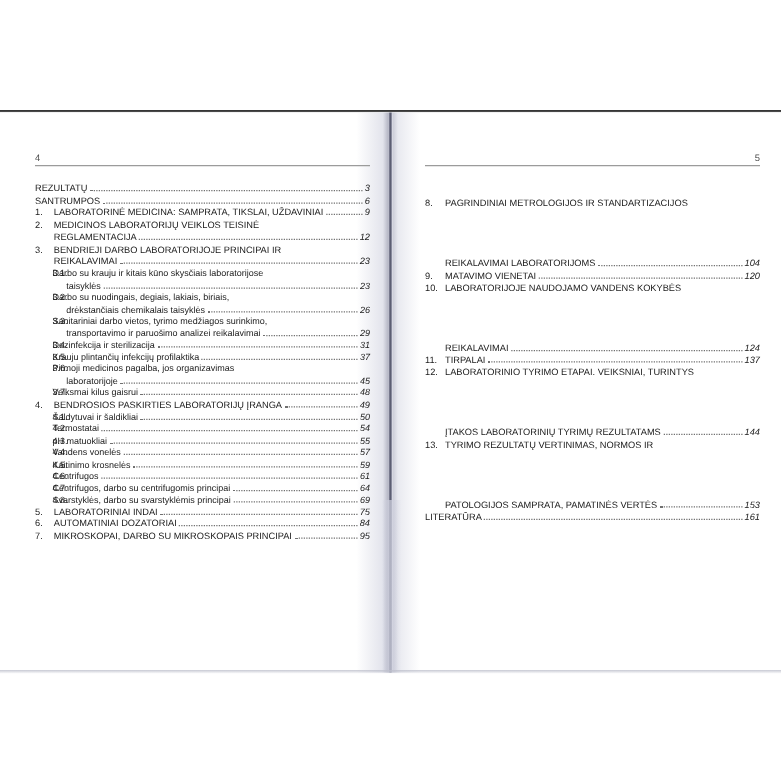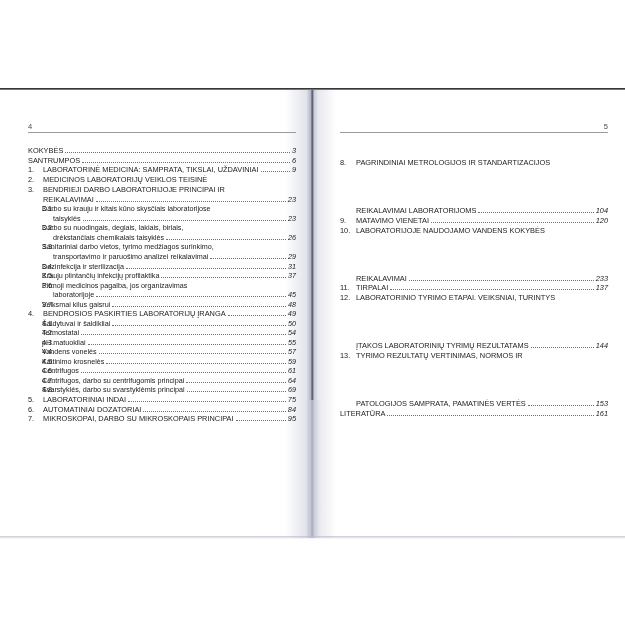--- a/index.html
+++ b/index.html
@@ -192,38 +192,43 @@
 
   <div class="col col-left">
     <div class="folio-row">
       <span>4</span>
     </div>
     <div class="rule"></div>
 
 
     <div id="left-entries">
         <div class="entry plain plain">
-          <span class="txt">KOKYBĖS</span>
+          <span class="txt">REZULTATŲ</span>
           <span class="dots"></span>
           <span class="pg">3</span>
         </div>
         <div class="entry plain plain">
           <span class="txt">SANTRUMPOS</span>
           <span class="dots"></span>
           <span class="pg">6</span>
         </div>
         <div class="entry lvl1">
           <span class="num">1.</span>
           <span class="txt">LABORATORINĖ MEDICINA: SAMPRATA, TIKSLAI, UŽDAVINIAI</span>
           <span class="dots"></span>
           <span class="pg">9</span>
         </div>
         <div class="entry lvl1 cont-first">
           <span class="num">2.</span>
           <span class="txt">MEDICINOS LABORATORIJŲ VEIKLOS TEISINĖ</span>
+        </div>
+        <div class="entry cont lvl1">
+          <span class="txt">REGLAMENTACIJA</span>
+          <span class="dots"></span>
+          <span class="pg">12</span>
         </div>
         <div class="entry lvl1 cont-first">
           <span class="num">3.</span>
           <span class="txt">BENDRIEJI DARBO LABORATORIJOJE PRINCIPAI IR</span>
         </div>
         <div class="entry cont lvl1">
           <span class="txt">REIKALAVIMAI</span>
           <span class="dots"></span>
           <span class="pg">23</span>
         </div>
@@ -382,21 +387,21 @@
           <span class="dots"></span>
           <span class="pg">120</span>
         </div>
         <div class="entry lvl1 lvl1-wide cont-first">
           <span class="num">10.</span>
           <span class="txt">LABORATORIJOJE NAUDOJAMO VANDENS KOKYBĖS</span>
         </div>
         <div class="entry cont lvl1 lvl1-wide">
           <span class="txt">REIKALAVIMAI</span>
           <span class="dots"></span>
-          <span class="pg">233</span>
+          <span class="pg">124</span>
         </div>
         <div class="entry lvl1 lvl1-wide">
           <span class="num">11.</span>
           <span class="txt">TIRPALAI</span>
           <span class="dots"></span>
           <span class="pg">137</span>
         </div>
         <div class="entry lvl1 lvl1-wide cont-first">
           <span class="num">12.</span>
           <span class="txt">LABORATORINIO TYRIMO ETAPAI. VEIKSNIAI, TURINTYS</span>

